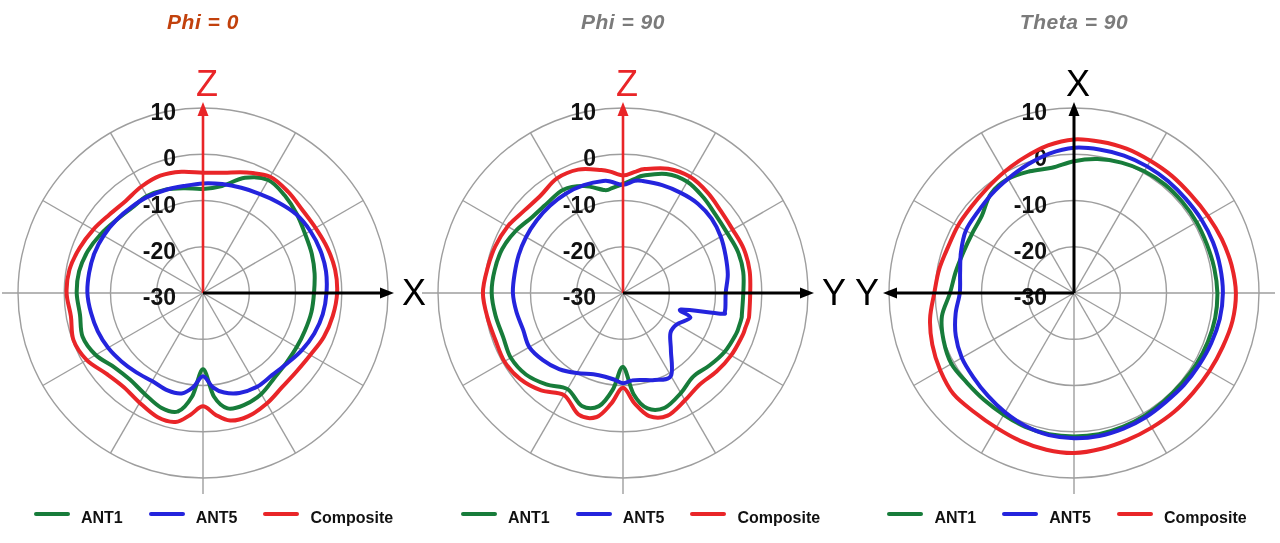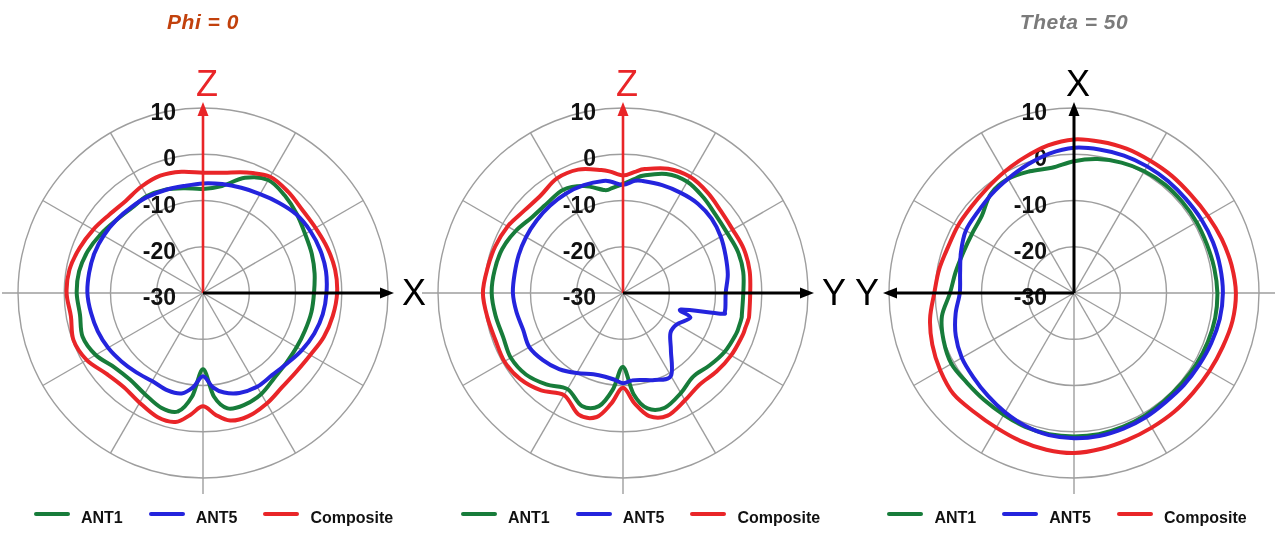--- a/index.html
+++ b/index.html
@@ -68,20 +68,21 @@
         <span class="legend-label">ANT5</span>
       </div>
       <div class="legend-item">
         <span class="legend-swatch" style="background: rgb(233, 37, 40);"></span>
         <span class="legend-label">Composite</span>
       </div>
     </div>
   </section>
 
   <section class="plot-section" style="left:427px;width:427px;">
+    <h2 class="plot-title" style="left: 86px; color: rgb(123, 123, 123);">Phi = 90</h2>
     <svg class="polar-svg" width="427" height="445">
         <line x1="196" y1="235" x2="381.0" y2="235.0" stroke="#9e9e9e" stroke-width="1.4"></line>
         <line x1="196" y1="235" x2="356.2" y2="142.5" stroke="#9e9e9e" stroke-width="1.4"></line>
         <line x1="196" y1="235" x2="288.5" y2="74.8" stroke="#9e9e9e" stroke-width="1.4"></line>
         <line x1="196" y1="235" x2="196.0" y2="50.0" stroke="#9e9e9e" stroke-width="1.4"></line>
         <line x1="196" y1="235" x2="103.5" y2="74.8" stroke="#9e9e9e" stroke-width="1.4"></line>
         <line x1="196" y1="235" x2="35.8" y2="142.5" stroke="#9e9e9e" stroke-width="1.4"></line>
         <line x1="196" y1="235" x2="-5.0" y2="235.0" stroke="#9e9e9e" stroke-width="1.4"></line>
         <line x1="196" y1="235" x2="35.8" y2="327.5" stroke="#9e9e9e" stroke-width="1.4"></line>
         <line x1="196" y1="235" x2="103.5" y2="395.2" stroke="#9e9e9e" stroke-width="1.4"></line>
@@ -117,21 +118,21 @@
         <span class="legend-label">ANT5</span>
       </div>
       <div class="legend-item">
         <span class="legend-swatch" style="background: rgb(233, 37, 40);"></span>
         <span class="legend-label">Composite</span>
       </div>
     </div>
   </section>
 
   <section class="plot-section" style="left:854px;width:426px;">
-    <h2 class="plot-title" style="left: 110px; color: rgb(123, 123, 123);">Theta = 50</h2>
+    <h2 class="plot-title" style="left: 110px; color: rgb(123, 123, 123);">Theta = 90</h2>
     <svg class="polar-svg" width="426" height="445">
         <line x1="220" y1="235" x2="421.0" y2="235.0" stroke="#9e9e9e" stroke-width="1.4"></line>
         <line x1="220" y1="235" x2="380.2" y2="142.5" stroke="#9e9e9e" stroke-width="1.4"></line>
         <line x1="220" y1="235" x2="312.5" y2="74.8" stroke="#9e9e9e" stroke-width="1.4"></line>
         <line x1="220" y1="235" x2="220.0" y2="50.0" stroke="#9e9e9e" stroke-width="1.4"></line>
         <line x1="220" y1="235" x2="127.5" y2="74.8" stroke="#9e9e9e" stroke-width="1.4"></line>
         <line x1="220" y1="235" x2="59.8" y2="142.5" stroke="#9e9e9e" stroke-width="1.4"></line>
         <line x1="220" y1="235" x2="35.0" y2="235.0" stroke="#9e9e9e" stroke-width="1.4"></line>
         <line x1="220" y1="235" x2="59.8" y2="327.5" stroke="#9e9e9e" stroke-width="1.4"></line>
         <line x1="220" y1="235" x2="127.5" y2="395.2" stroke="#9e9e9e" stroke-width="1.4"></line>

